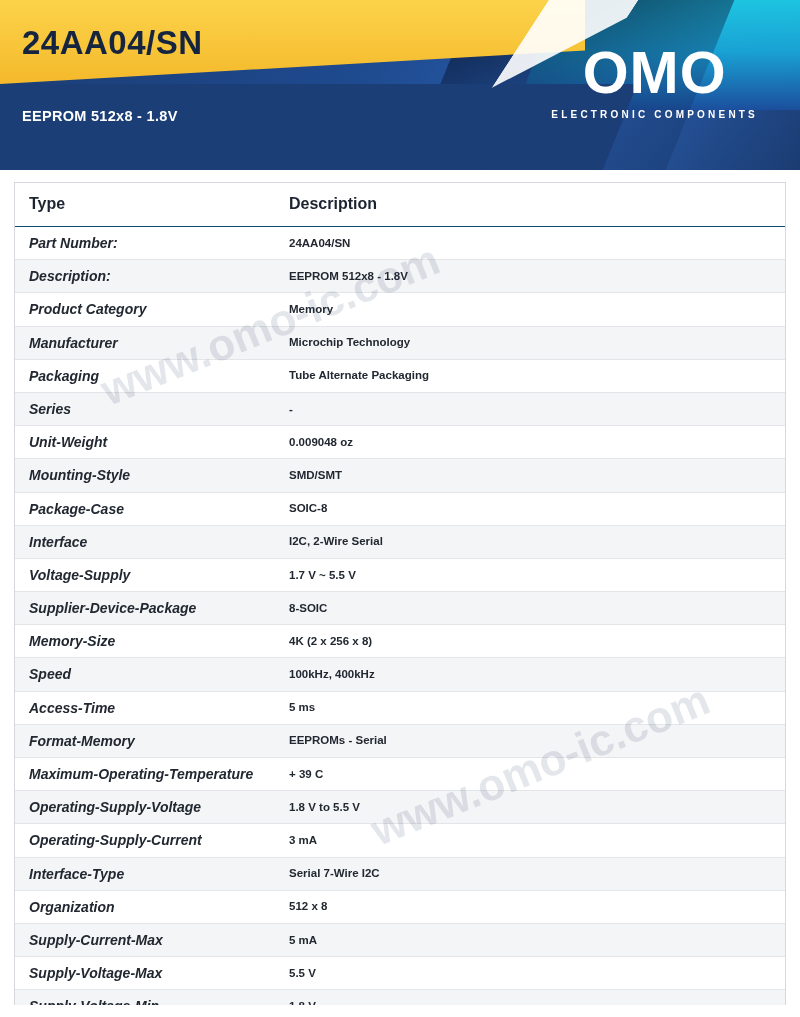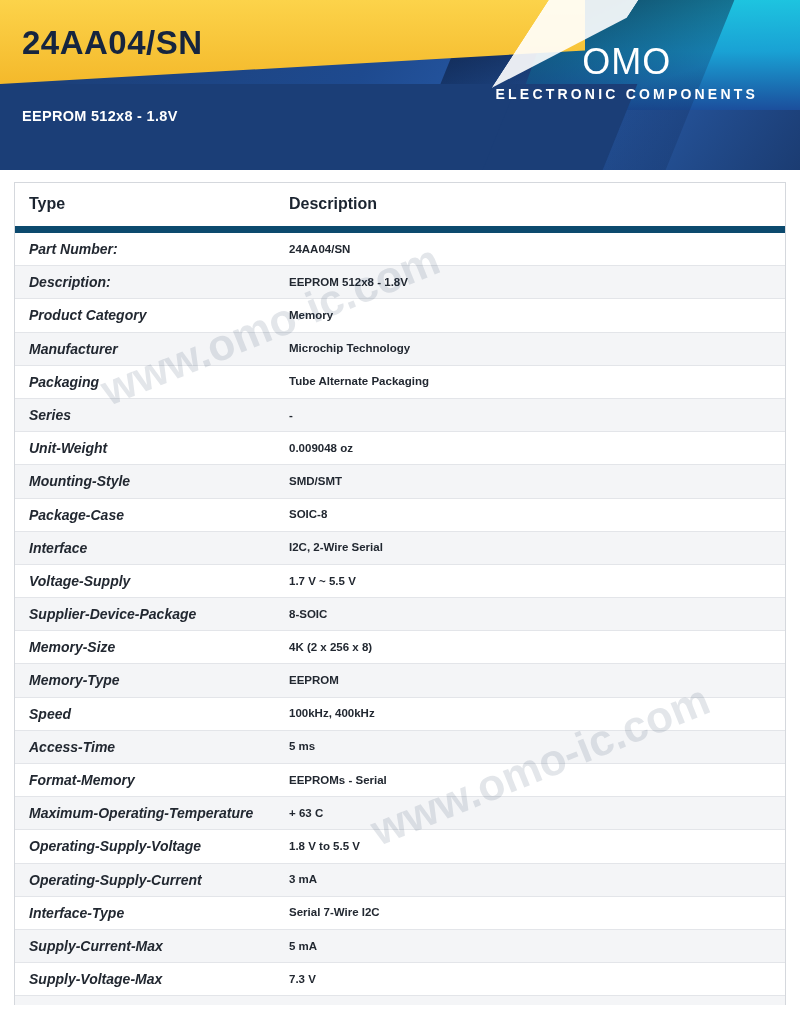--- a/index.html
+++ b/index.html
@@ -104,28 +104,28 @@
     letter-spacing: .3px;
   }
   .logo-wrap {
     position: absolute;
     top: 44px;
     right: 42px;
     text-align: center;
     color: #ffffff;
   }
   .logo-omo {
-    font-size: 36px;
-    font-weight: normal;
+    font-size: 59px;
+    font-weight: bold;
     letter-spacing: 1px;
     line-height: 1;
     font-family: "Liberation Sans", sans-serif;
   }
   .logo-sub {
-    font-size: 14px;
+    font-size: 10px;
     letter-spacing: 3.2px;
     margin-top: 6px;
     font-weight: bold;
   }
 
   
   .sheet {
     position: absolute;
     top: 182px;
     left: 14px;
@@ -139,21 +139,21 @@
     border-collapse: collapse;
     font-size: 12px;
     color: #20252c;
   }
   thead th {
     text-align: left;
     font-size: 16px;
     font-weight: bold;
     color: #1b2430;
     padding: 12px 14px 13px 14px;
-    border-bottom: 7px solid #0c4a6e;
+    border-bottom: 1px solid #0c4a6e;
     background: #ffffff;
   }
   thead th.col-type { width: 232px; }
   tbody td {
     padding: 7px 14px;
     border-bottom: 1px solid #e3e5e9;
     vertical-align: middle;
     line-height: 1.3;
   }
   tbody tr:nth-child(even) { background: #f4f5f7; }
@@ -278,58 +278,58 @@
         </tr>
       <tr>
           <td class="key">Supplier-Device-Package</td>
           <td class="val">8-SOIC</td>
         </tr>
       <tr>
           <td class="key">Memory-Size</td>
           <td class="val">4K (2 x 256 x 8)</td>
         </tr>
       <tr>
-          <td class="key">Memory-Type</td>
-          <td class="val">EEPROM</td>
-        </tr>
-      <tr>
           <td class="key">Speed</td>
           <td class="val">100kHz, 400kHz</td>
         </tr>
       <tr>
           <td class="key">Access-Time</td>
           <td class="val">5 ms</td>
         </tr>
       <tr>
           <td class="key">Format-Memory</td>
           <td class="val">EEPROMs - Serial</td>
         </tr>
       <tr>
           <td class="key">Maximum-Operating-Temperature</td>
-          <td class="val">+ 63 C</td>
+          <td class="val">+ 39 C</td>
         </tr>
       <tr>
           <td class="key">Operating-Supply-Voltage</td>
           <td class="val">1.8 V to 5.5 V</td>
         </tr>
       <tr>
           <td class="key">Operating-Supply-Current</td>
           <td class="val">3 mA</td>
         </tr>
       <tr>
           <td class="key">Interface-Type</td>
           <td class="val">Serial 7-Wire I2C</td>
         </tr>
       <tr>
+          <td class="key">Organization</td>
+          <td class="val">512 x 8</td>
+        </tr>
+      <tr>
           <td class="key">Supply-Current-Max</td>
           <td class="val">5 mA</td>
         </tr>
       <tr>
           <td class="key">Supply-Voltage-Max</td>
-          <td class="val">7.3 V</td>
+          <td class="val">5.5 V</td>
         </tr>
       <tr>
           <td class="key">Supply-Voltage-Min</td>
           <td class="val">1.8 V</td>
         </tr>
 
     </tbody>
   </table>
 </div>
 

